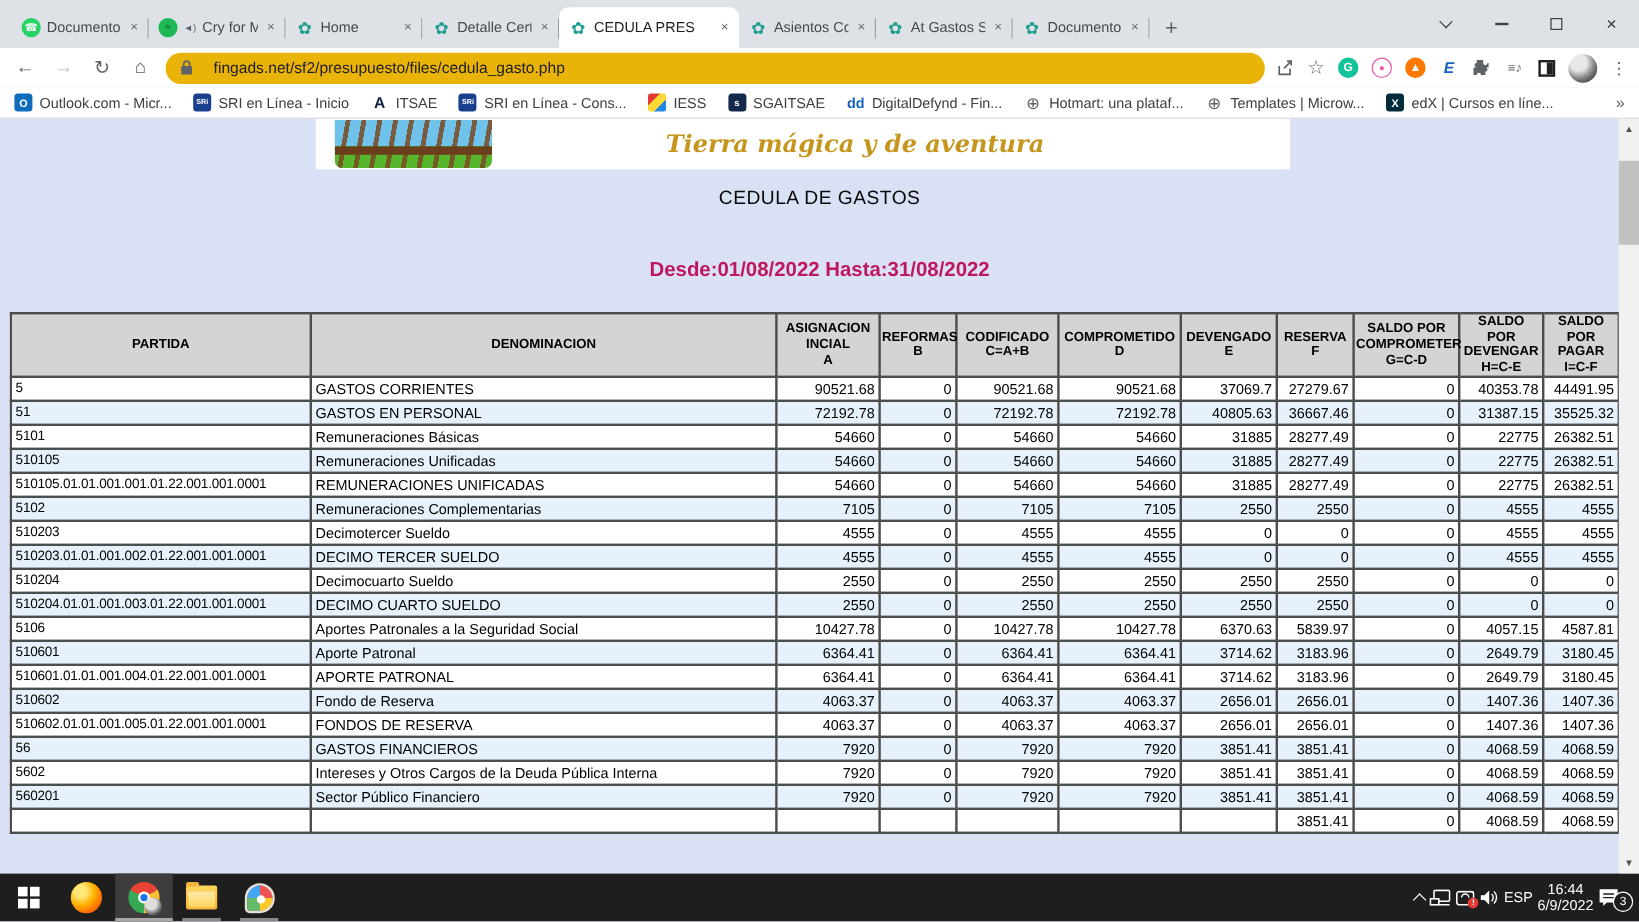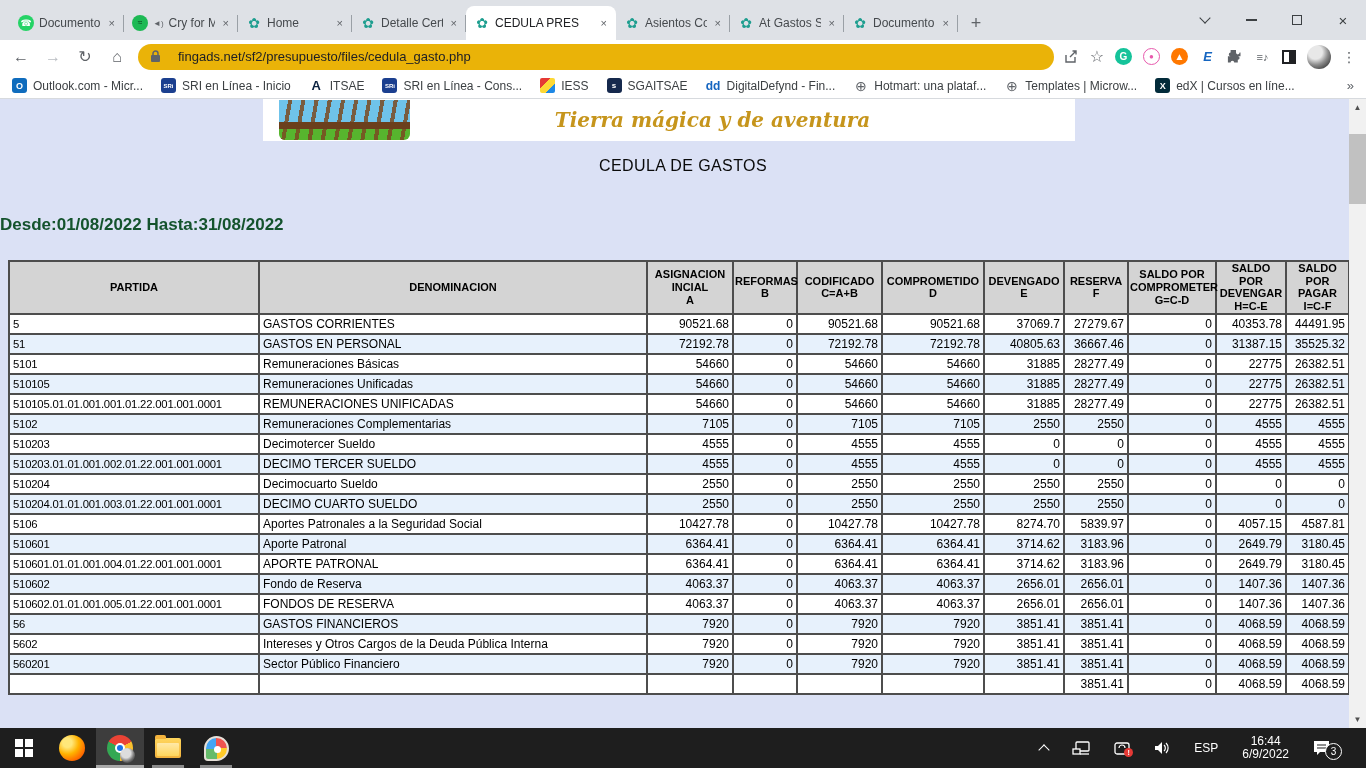--- a/index.html
+++ b/index.html
@@ -64,21 +64,21 @@
   .content{position:relative;height:629px;background:#dbe1f5;overflow:hidden}
   .banner{position:absolute;left:263px;top:0;width:812px;height:42px;background:#fff;display:flex;align-items:center}
   .logo{position:relative;margin-left:16px;width:131px;height:40px;border-radius:0 0 6px 6px;overflow:hidden;
         background:linear-gradient(180deg,#6fc3ea 0 55%,#57b52e 55%);}
   .logo:before{content:"";position:absolute;inset:0;
         background:repeating-linear-gradient(100deg,transparent 0 9px,#7a4a21 9px 13px);opacity:.85}
   .logo:after{content:"";position:absolute;left:0;right:0;top:22px;height:7px;background:#6b3f1c}
   .slogan{flex:1;text-align:center;font-family:"DejaVu Serif",serif;font-style:italic;font-weight:bold;
           font-size:20px;color:#c6951c;padding-right:60px}
   .page-title{position:absolute;top:58px;width:100%;text-align:center;font-size:16px;letter-spacing:.4px;color:#0a0a0a}
-  .date-range{position:absolute;top:116px;width:100%;text-align:left;font-size:17px;font-weight:bold;color:#14532d}
+  .date-range{position:absolute;top:116px;width:100%;text-align:center;font-size:17px;font-weight:bold;color:#be185d}
 
   .table-wrap{position:absolute;top:161px;left:8px;width:1342px;height:468px;overflow:hidden}
   table{border-collapse:collapse;table-layout:fixed;width:1340px;background:#fff}
   th{background:#d4d4d4;border:2px solid #4d4d4d;font-size:11px;font-weight:bold;text-align:center;
      height:49px;white-space:pre-line;padding:0 1px;line-height:1.15;color:#000}
   td{border:2px solid #4d4d4d;height:20px;font-size:12px;padding:0 3px;color:#000;overflow:hidden;white-space:nowrap}
   tbody tr:nth-child(even) td{background:#e7f1fc}
   td.num{text-align:right}
   td.code{font-size:11.3px;letter-spacing:-.2px}
 
@@ -106,21 +106,21 @@
   .ic-chrome .hub:after{content:"";position:absolute;left:2px;top:2px;width:6px;height:6px;border-radius:50%;background:#1a73e8}
   .ic-chrome .badge{position:absolute;right:-2px;bottom:-2px;width:15px;height:15px;border-radius:50%;
      background:radial-gradient(circle at 40% 35%,#ddd 0 35%,#777 60%,#222 90%)}
   .ic-folder{width:26px;height:20px;position:relative;background:linear-gradient(180deg,#ffd65c,#f3b33d);border-radius:2px}
   .ic-folder:before{content:"";position:absolute;left:0;top:-3px;width:11px;height:4px;background:#f3b33d;border-radius:2px 2px 0 0}
   .ic-folder:after{content:"";position:absolute;left:2px;top:5px;right:2px;bottom:2px;background:linear-gradient(180deg,#ffe9a8,#ffd65c);border-radius:1px}
   .ic-paint{width:25px;height:25px;border-radius:50% 50% 50% 4px;position:relative;
      background:conic-gradient(#ef5350 0 25%,#ffca28 25% 50%,#66bb6a 50% 75%,#42a5f5 75%);border:2px solid #e6e0d8}
   .ic-paint:after{content:"";position:absolute;left:8px;top:8px;width:7px;height:7px;border-radius:50%;background:#fff}
 
-  .tray{margin-left:auto;display:flex;align-items:center;gap:24px;padding-right:24px;color:#fff}
+  .tray{margin-left:auto;display:flex;align-items:center;gap:4px;padding-right:5px;color:#fff}
   .tray-chev{width:8px;height:8px;border-left:1.5px solid #fff;border-top:1.5px solid #fff;transform:rotate(45deg);margin-top:4px}
   .tray svg{display:block}
   .lang{font-size:12px}
   .clock{font-size:12px;line-height:13px;text-align:center}
   .notif{position:relative;display:flex;align-items:flex-end}
   .notif-badge{width:17px;height:17px;border:1px solid #fff;border-radius:50%;font-size:10px;display:flex;
      align-items:center;justify-content:center;margin-left:-5px;margin-bottom:-4px;background:#1e1e1e}
   .scr-badge{position:relative}
   .scr-badge .dot{position:absolute;right:-3px;bottom:-2px;width:9px;height:9px;border-radius:50%;background:#e53935;
      color:#fff;font-size:7px;display:flex;align-items:center;justify-content:center;font-weight:bold}
@@ -451,21 +451,21 @@
               <td class="num">0</td>
               <td class="num">0</td>
             </tr>
             <tr>
               <td class="code">5106</td>
               <td class="den">Aportes Patronales a la Seguridad Social</td>
               <td class="num">10427.78</td>
               <td class="num">0</td>
               <td class="num">10427.78</td>
               <td class="num">10427.78</td>
-              <td class="num">8274.70</td>
+              <td class="num">6370.63</td>
               <td class="num">5839.97</td>
               <td class="num">0</td>
               <td class="num">4057.15</td>
               <td class="num">4587.81</td>
             </tr>
             <tr>
               <td class="code">510601</td>
               <td class="den">Aporte Patronal</td>
               <td class="num">6364.41</td>
               <td class="num">0</td>

